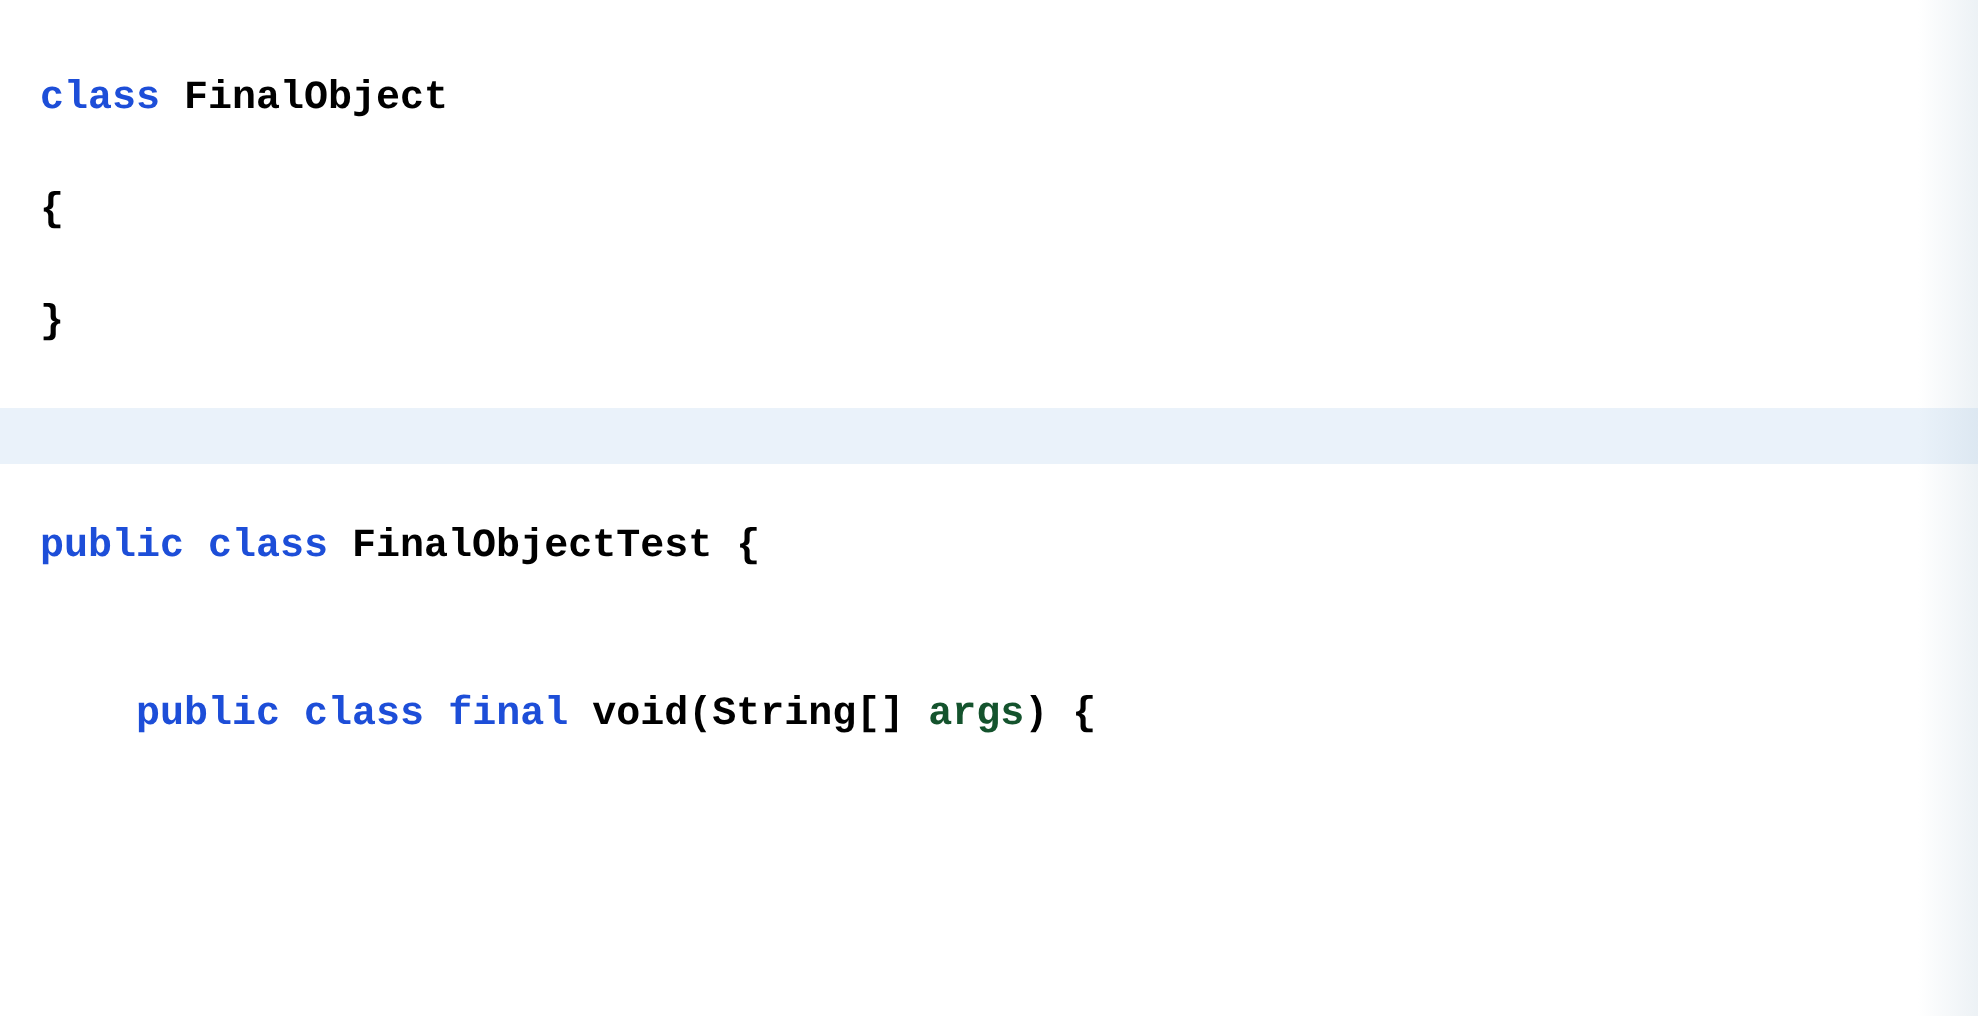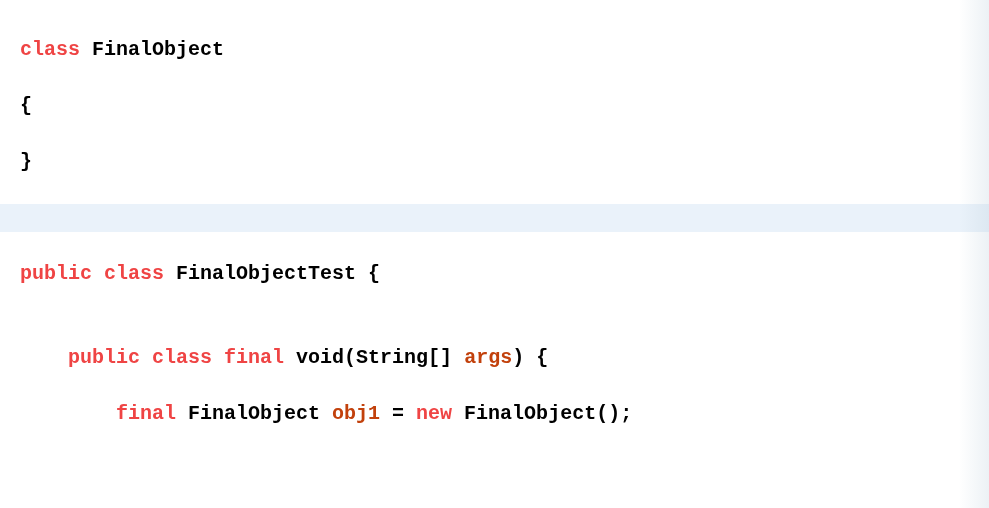--- a/index.html
+++ b/index.html
@@ -22,23 +22,23 @@
   .line {
     display: block;
   }
   .highlight-line {
     background: #eaf2fa;
     display: block;
     margin-left: -20px;
     padding-left: 20px;
     width: 989px;
   }
-  .kw { color: #ef4444; }       
+  .kw { color: #1d4ed8; }       
   .type { color: #000000; }
-  .var { color: #c2410c; }
+  .var { color: #14532d; }
   .right-shadow {
     position: absolute;
     right: 0;
     top: 0;
     width: 30px;
     height: 100%;
     background: linear-gradient(to left, rgba(180,200,215,0.25), transparent);
     pointer-events: none;
   }
 </style>
@@ -46,21 +46,20 @@
 <body>
 
 <div class="code-area">
 <span class="line"><span class="kw">class</span><span> </span><span class="type">FinalObject</span></span>
 <span class="line"><span>{</span></span>
 <span class="line"><span>}</span></span>
 <span class="highlight-line"><span> </span></span>
 <span class="line"><span class="kw">public</span><span> </span><span class="kw">class</span><span> FinalObjectTest {</span></span>
 <span class="line"><span></span></span>
 <span class="line"><span>    </span><span class="kw">public</span><span> </span><span class="kw">class</span><span> </span><span class="kw">final</span><span> void(String[] </span><span class="var">args</span><span>) {</span></span>
-<span class="line"><span>        </span><span class="kw">final</span><span> FinalObject </span><span class="var">obj1</span><span> = </span><span class="kw">new</span><span> FinalObject();</span></span>
 
 
 
 <span class="line"><span></span></span>
 
 
 
 <span class="line"><span></span></span>
 
 </div>

